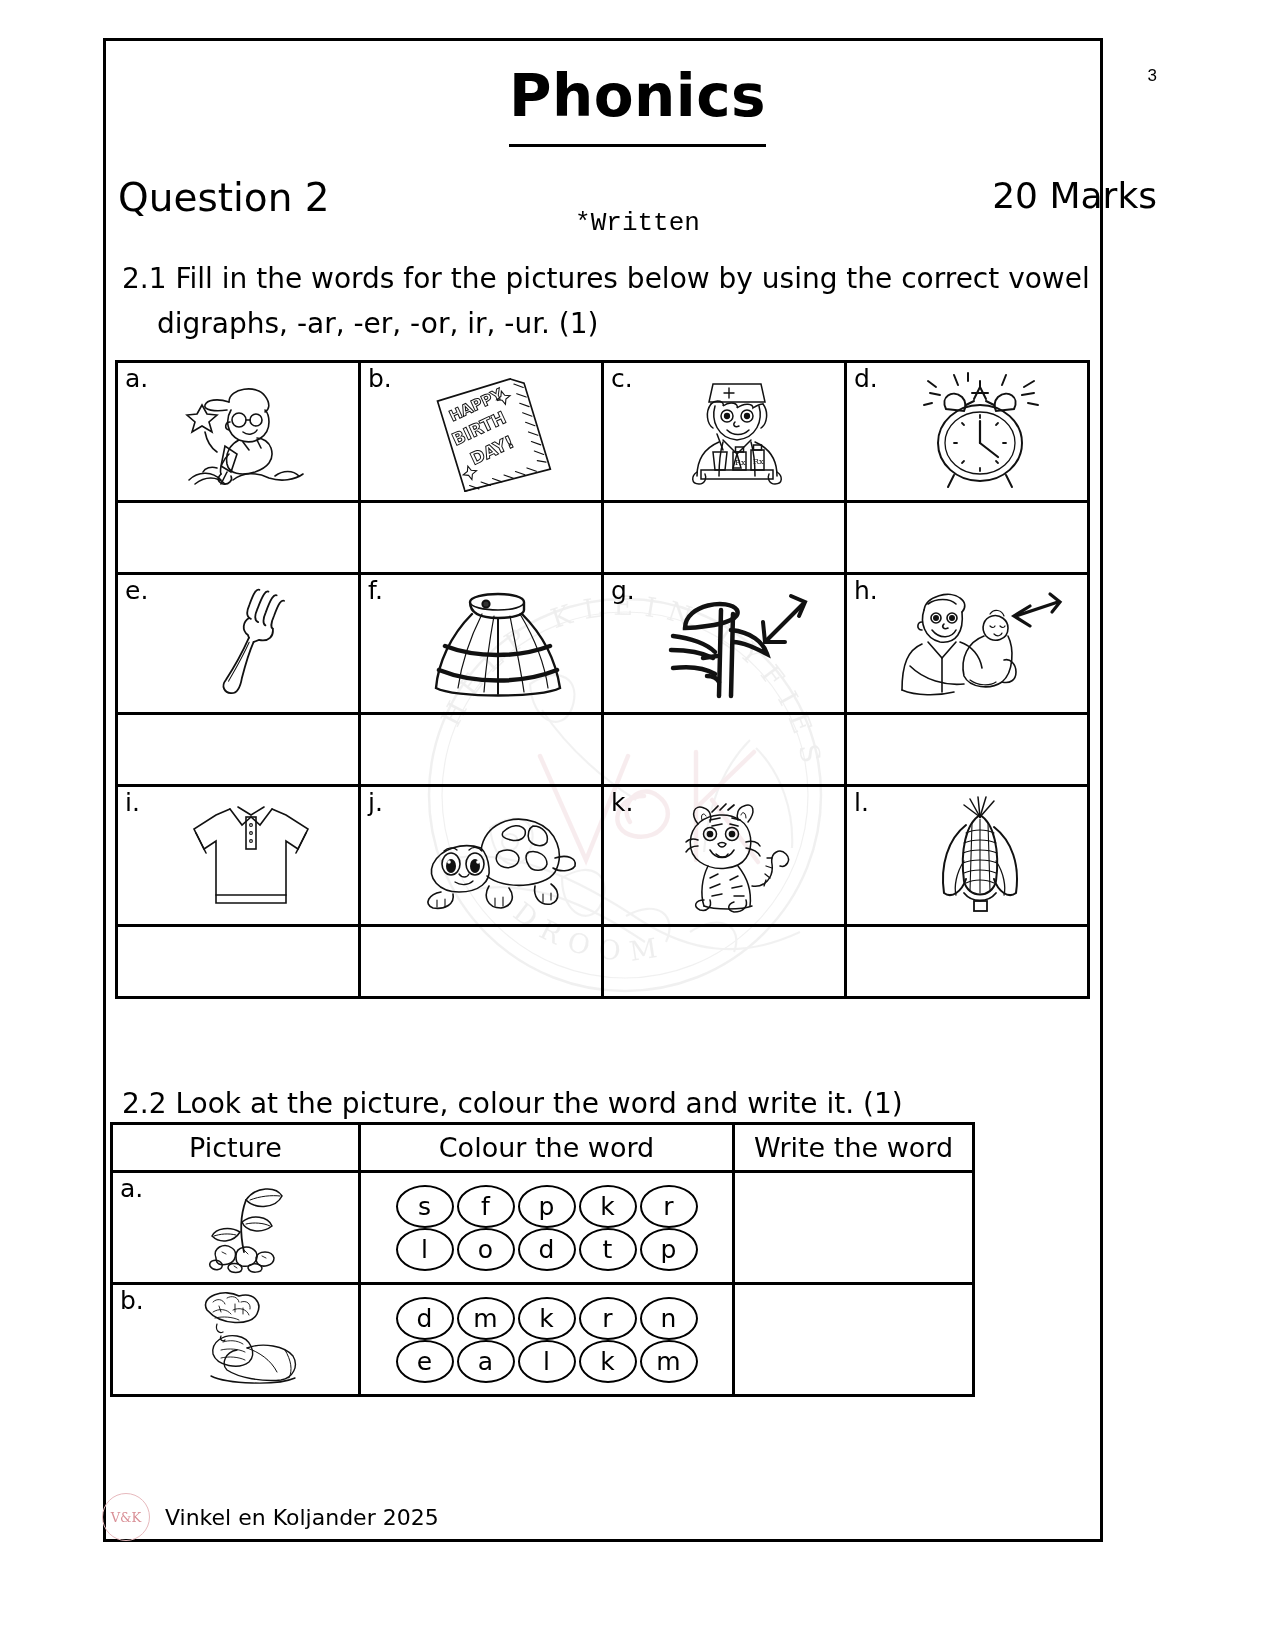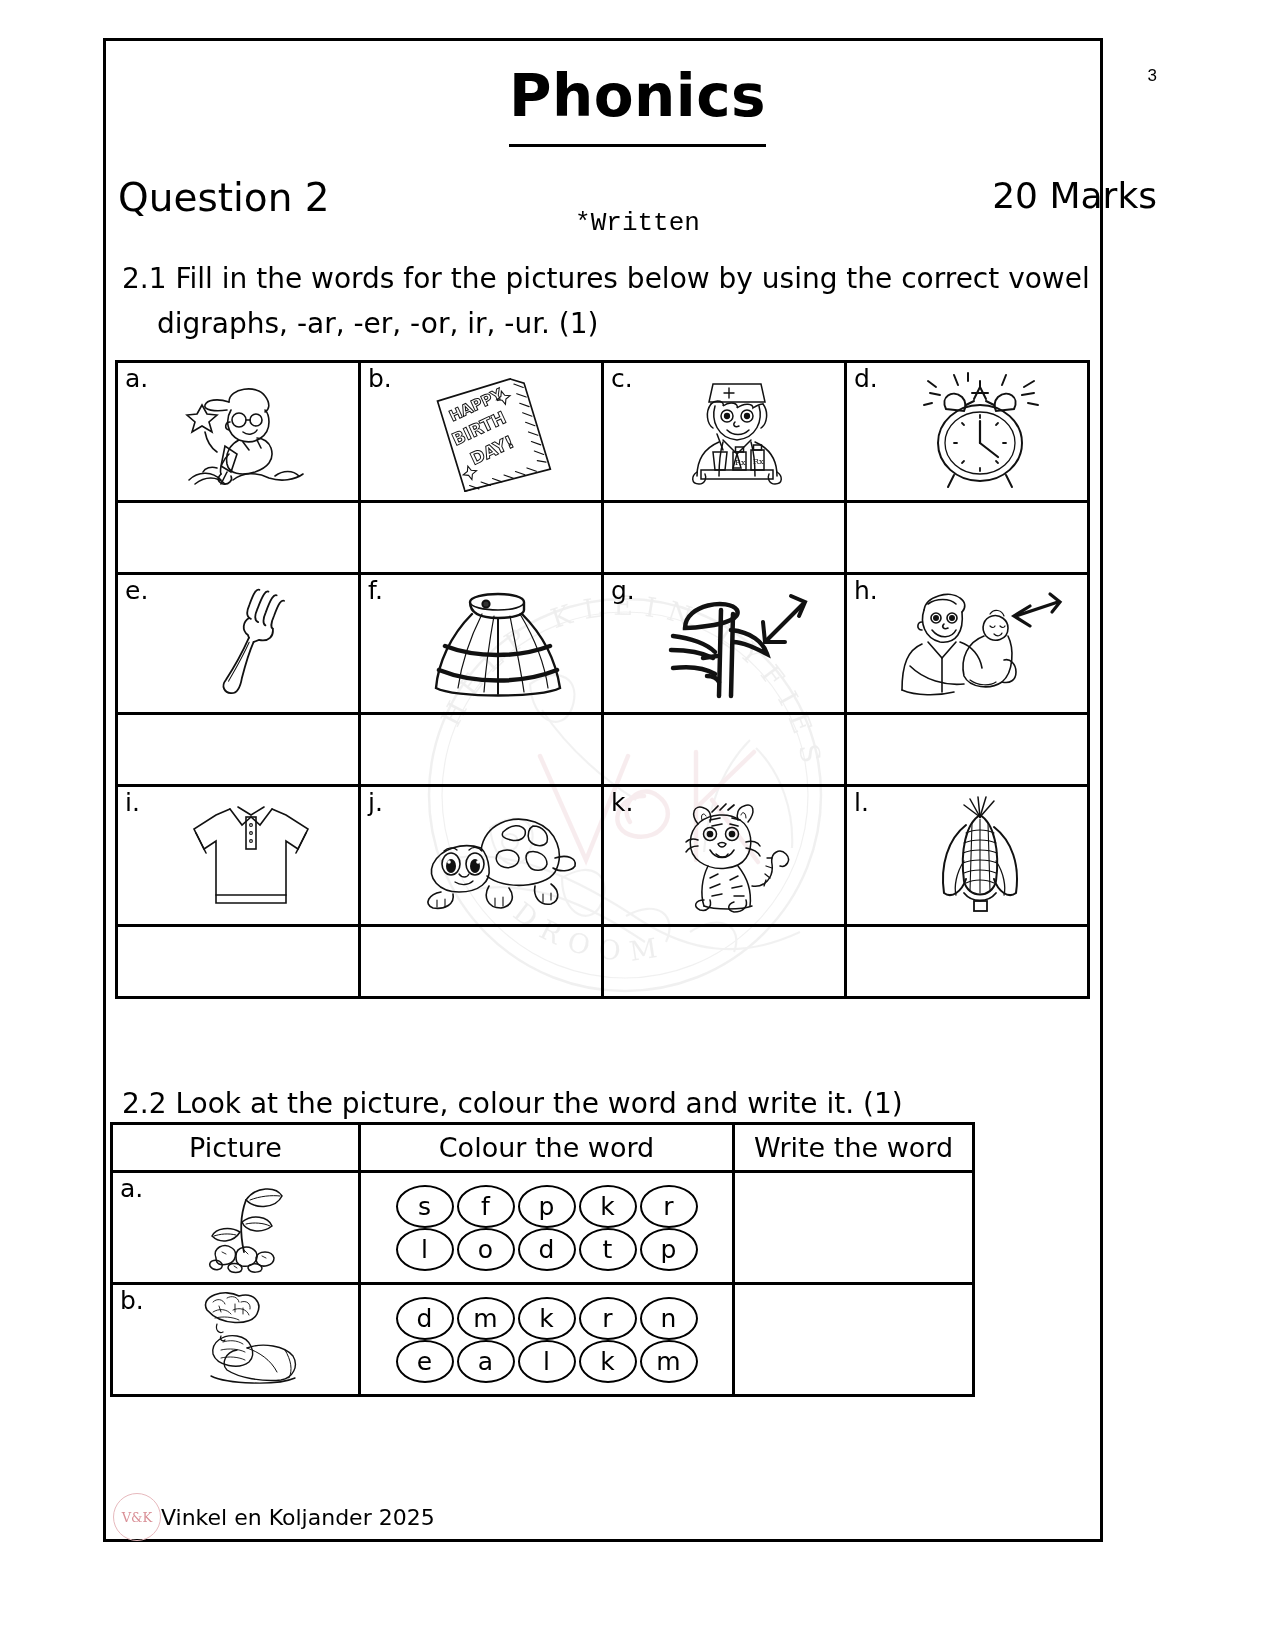--- a/index.html
+++ b/index.html
@@ -157,24 +157,24 @@
     align-items: center;
     justify-content: center;
     font-size: 25px;
     font-family: "DejaVu Sans", sans-serif;
     background: #fff;
   }
 
   
   #footer {
     position: absolute;
-    left: 113px; top: 1493px;
+    left: 102px; top: 1493px;
     display: flex;
     align-items: center;
-    gap: 0;
+    gap: 15px;
   }
   #footer-logo {
     width: 48px; height: 48px;
     border-radius: 50%;
     border: 1.5px solid #e7b9bd;
     display: flex; align-items: center; justify-content: center;
     font-size: 13px;
     color: #d98f96;
     font-family: "DejaVu Serif", serif;
   }

